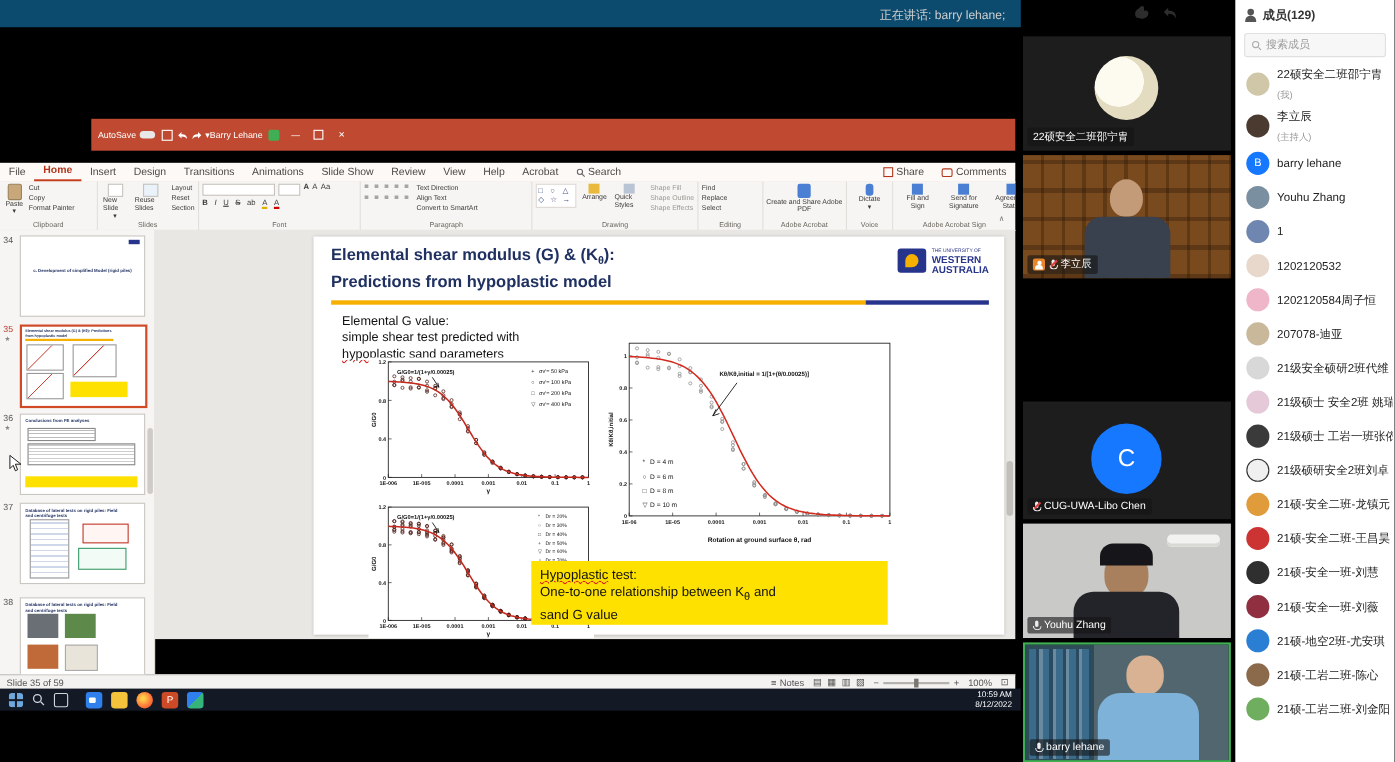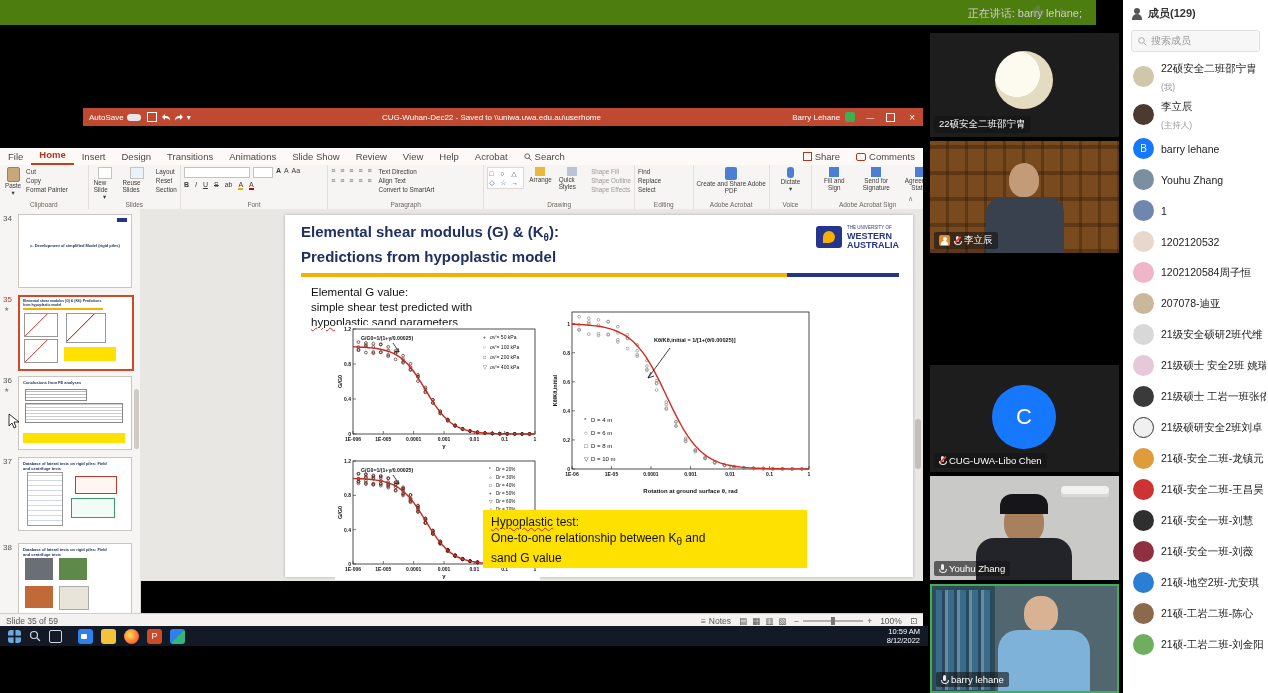--- a/index.html
+++ b/index.html
@@ -1,25 +1,25 @@
 <!DOCTYPE html>
 <html><head>
 <meta charset="utf-8">
 <style>
   html,body{margin:0;padding:0;background:#000;}
   .screen{position:relative;width:1268px;height:693px;overflow:hidden;background:#000;
     font-family:"Liberation Sans","DejaVu Sans",sans-serif;-webkit-font-smoothing:antialiased;}
   .ab{position:absolute;}
   .fc{display:flex;align-items:center;}
   
-  .topbar{left:0;top:0;width:1072px;height:25px;background:#4d7c0f;padding-left:24px;}
+  .topbar{left:0;top:0;width:928px;height:25px;background:#0c4a6e;}
   .speaking{position:absolute;right:14px;top:6px;color:#cfcfcf;font-size:11px;}
   .tb-icons{left:1030px;top:4px;color:#9a9a9a;opacity:.55;}
   
-  .titlebar{left:83px;top:108px;width:840px;height:18px;background:#c04a31;color:#fff;font-size:8px;display:flex;align-items:center;}
+  .titlebar{left:83px;top:108px;width:840px;height:29px;background:#c04a31;color:#fff;font-size:8px;display:flex;align-items:center;}
   .tabsrow{left:0;top:123px;width:923px;height:17px;background:#fdf9f7;border-bottom:1px solid #e8e2dd;display:flex;align-items:flex-end;}
   .tab{font-size:9.5px;color:#4b4a47;padding:2px 8px 3px;cursor:default;}
   .tab.active{color:#b3361c;border-bottom:2px solid #c43e1c;font-weight:bold;}
   .ribbon{left:0;top:140px;width:923px;height:44px;background:#f7f5f3;border-bottom:1px solid #d8d4d0;display:flex;}
   .grp{border-right:1px solid #e2ded9;display:flex;flex-direction:column;justify-content:space-between;padding:2px 3px 0;position:relative;flex-shrink:1;overflow:hidden;}
   .grp .lbl{font-size:6.5px;color:#6a675f;text-align:center;padding-bottom:1px;}
   .grp .row{display:flex;gap:3px;align-items:flex-start;}
   .btxt{font-size:6.3px;color:#3b3a39;white-space:nowrap;}
   .bigbtn{display:flex;flex-direction:column;align-items:center;font-size:6.3px;color:#3b3a39;padding:0 2px;}
   .minicol{display:flex;flex-direction:column;gap:2px;padding-top:1px;}
@@ -88,21 +88,20 @@
         <span style="width:14px;height:7px;border-radius:4px;background:#e8e8e8;display:inline-block;"></span>
       </span>
       <span style="width:8px;height:8px;border:1px solid #fff;margin-left:6px;"></span>
       <svg width="10" height="8" viewBox="0 0 10 8" style="margin-left:4px;">
           <path d="M4,1 L1,4 L4,7 L4,5 C7,5 8,6 9,7.5 C9,4 7,3 4,3 Z" fill="#fff"></path>
         </svg>
       <svg width="10" height="8" viewBox="0 0 10 8" style="margin-left:3px;transform:scaleX(-1);">
           <path d="M4,1 L1,4 L4,7 L4,5 C7,5 8,6 9,7.5 C9,4 7,3 4,3 Z" fill="#fff"></path>
         </svg>
       <span style="margin-left:3px;">▾</span>
-      <span style="flex:1;text-align:center;">CUG-Wuhan-Dec22 - Saved to \\uniwa.uwa.edu.au\userhome</span>
       <span>Barry Lehane</span>
       <span style="width:10px;height:10px;border-radius:2px;background:#3fae54;margin:0 5px;"></span>
       <span style="padding:0 6px;">—</span>
       <span style="width:7px;height:7px;border:1px solid #fff;margin:0 6px;"></span>
       <span style="padding:0 8px;font-size:10px;">×</span>
     </div>
 
     <div class="ab tabsrow">
       <span class="tab">File</span>
       <span class="tab active">Home</span>

